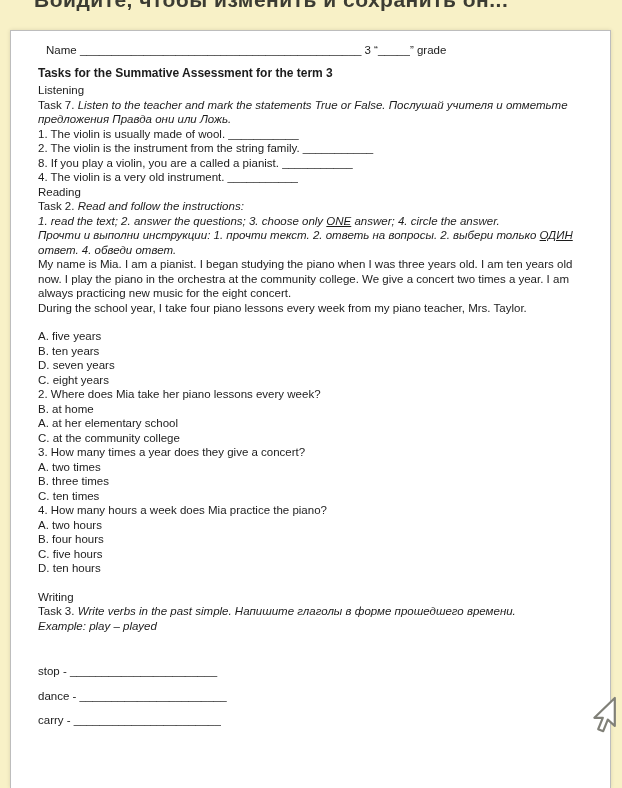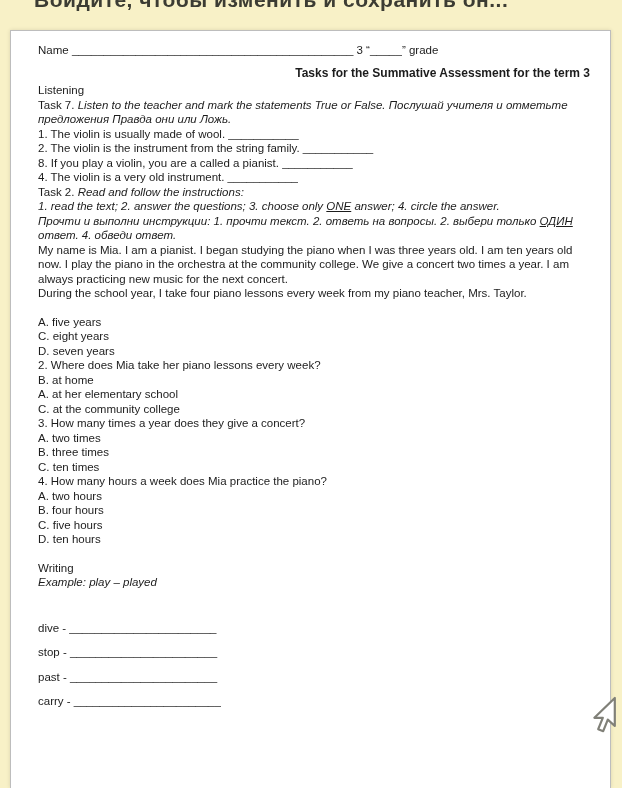--- a/index.html
+++ b/index.html
@@ -17,22 +17,22 @@
   .page{
     position:absolute;left:10px;top:30px;width:601px;height:758px;
     background:#ffffff;border:1px solid #bdbdbd;border-bottom:none;
     box-sizing:border-box;padding:12px 20px 0 27px;
     box-shadow:0 0 4px rgba(0,0,0,.12);
   }
   .doc{font-size:11.5px;line-height:14.5px;color:#1c1c1c;}
   .b{font-weight:normal;}
   .i{font-style:italic;}
   .u{text-decoration:underline;}
-  .name-row{margin-bottom:8px;}
-  .title{text-align:right;font-weight:bold;font-size:12px;margin:8px 0 3px;}
+  .name-row{margin-bottom:8px;margin-left:8px;}
+  .title{text-align:left;font-weight:bold;font-size:12px;margin:8px 0 3px;}
   .line{min-height:14.5px;}
   .spacer{height:14px;}
   .spacer-sm{height:7px;}
   .verb-line{margin-top:10px;}
   .cursor{position:absolute;left:592px;top:696px;width:26px;height:42px;pointer-events:none;}
 </style>
 </head>
 <body>
 
 <div class="banner">
@@ -53,40 +53,42 @@
   <div class="line">
     <span class="b">Task 7.</span>
     <span class="i">Listen to the teacher and mark the statements True or False. Послушай учителя и отметьте предложения Правда они или Ложь.</span>
   </div>
 
   <div class="line">1. The violin is usually made of wool. ___________</div>
   <div class="line">2. The violin is the instrument from the string family. ___________</div>
   <div class="line">8. If you play a violin, you are a called a pianist. ___________</div>
   <div class="line">4. The violin is a very old instrument. ___________</div>
 
+  <div class="line b">Reading</div>
   <div class="line">
     <span class="b">Task 2.</span>
     <span class="i">Read and follow the instructions:</span>
   </div>
   <div class="line i">
     <span>1. read the text; 2. answer the questions; 3. choose only </span><span class="b u">ONE</span><span> answer; 4. circle the answer.</span>
   </div>
   <div class="i">
     <span>Прочти и выполни инструкции: 1. прочти текст. 2. ответь на вопросы. 2. выбери только </span><span class="u">ОДИН</span><span> ответ. 4. обведи ответ.</span>
   </div>
 
-  <div>My name is Mia. I am a pianist. I began studying the piano when I was three years old. I am ten years old now. I play the piano in the orchestra at the community college. We give a concert two times a year. I am always practicing new music for the next concert.</div>
+  <div>My name is Mia. I am a pianist. I began studying the piano when I was three years old. I am ten years old now. I play the piano in the orchestra at the community college. We give a concert two times a year. I am always practicing new music for the eight concert.</div>
   <div class="line">During the school year, I take four piano lessons every week from my piano teacher, Mrs. Taylor.</div>
 
   <div class="spacer"></div>
 
   <div>
     <div class="line">A. five years</div>
+    <div class="line">B. ten years</div>
+    <div class="line">D. seven years</div>
     <div class="line">C. eight years</div>
-    <div class="line">D. seven years</div>
   </div>
   <div>
     <div class="line">2. Where does Mia take her piano lessons every week?</div>
     <div class="line">B. at home</div>
     <div class="line">A. at her elementary school</div>
     <div class="line">C. at the community college</div>
   </div>
   <div>
     <div class="line">3. How many times a year does they give a concert?</div>
     <div class="line">A. two times</div>
@@ -97,27 +99,30 @@
     <div class="line">4. How many hours a week does Mia practice the piano?</div>
     <div class="line">A. two hours</div>
     <div class="line">B. four hours</div>
     <div class="line">C. five hours</div>
     <div class="line">D. ten hours</div>
   </div>
 
   <div class="spacer"></div>
 
   <div class="line b">Writing</div>
+  <div class="line">
+    <span class="b">Task 3.</span>
+    <span class="i">Write verbs in the past simple. Напишите глаголы в форме прошедшего времени.</span>
+  </div>
   <div class="line i">Example: play – played</div>
 
   <div class="spacer"></div>
   <div class="spacer-sm"></div>
 
-  <div class="line verb-line">dive - _______________________</div>
   <div class="line verb-line">stop - _______________________</div>
-  <div class="line verb-line">past - _______________________</div>
+  <div class="line verb-line">dance - _______________________</div>
   <div class="line verb-line">carry - _______________________</div>
 
 </div>
 
 <svg class="cursor" viewBox="0 0 13 21">
   <polygon points="11.4,1 11.4,15 7.9,11.8 5.6,17.6 3.1,16.6 5.4,10.9 1.2,10.9" fill="#ffffff" stroke="#808078" stroke-width="1.1" stroke-linejoin="round"></polygon>
 </svg>
 
 </body></html>

